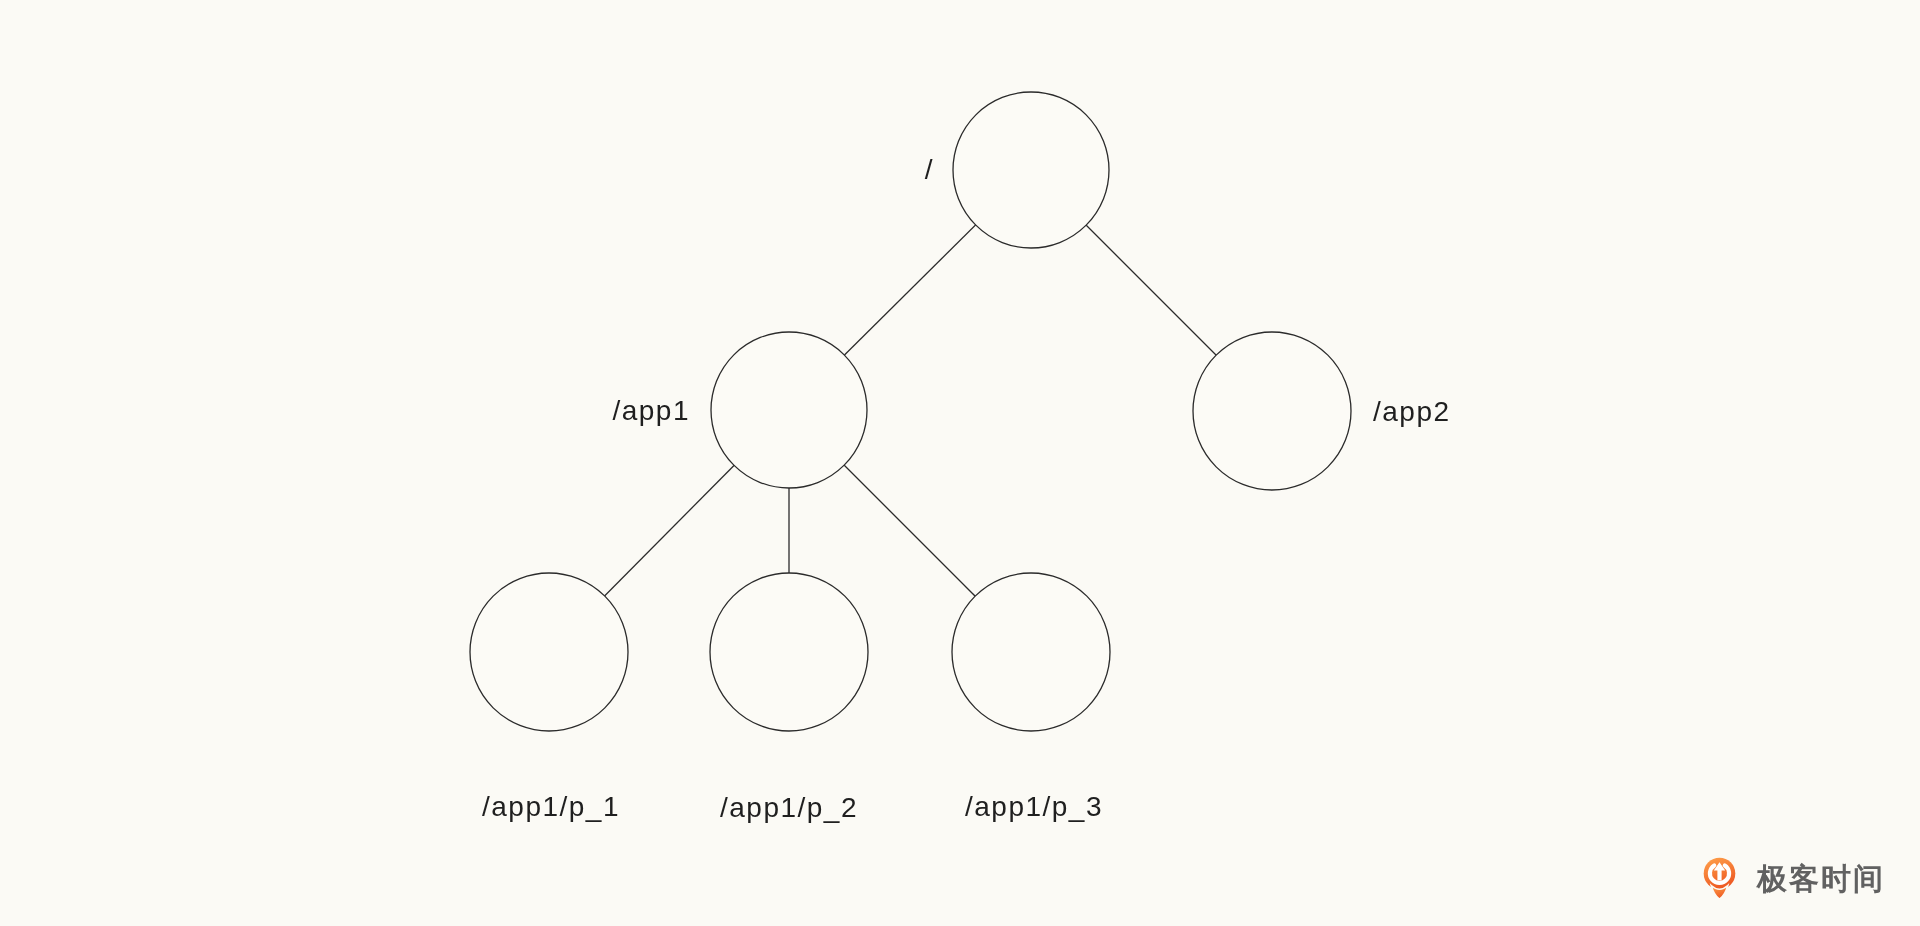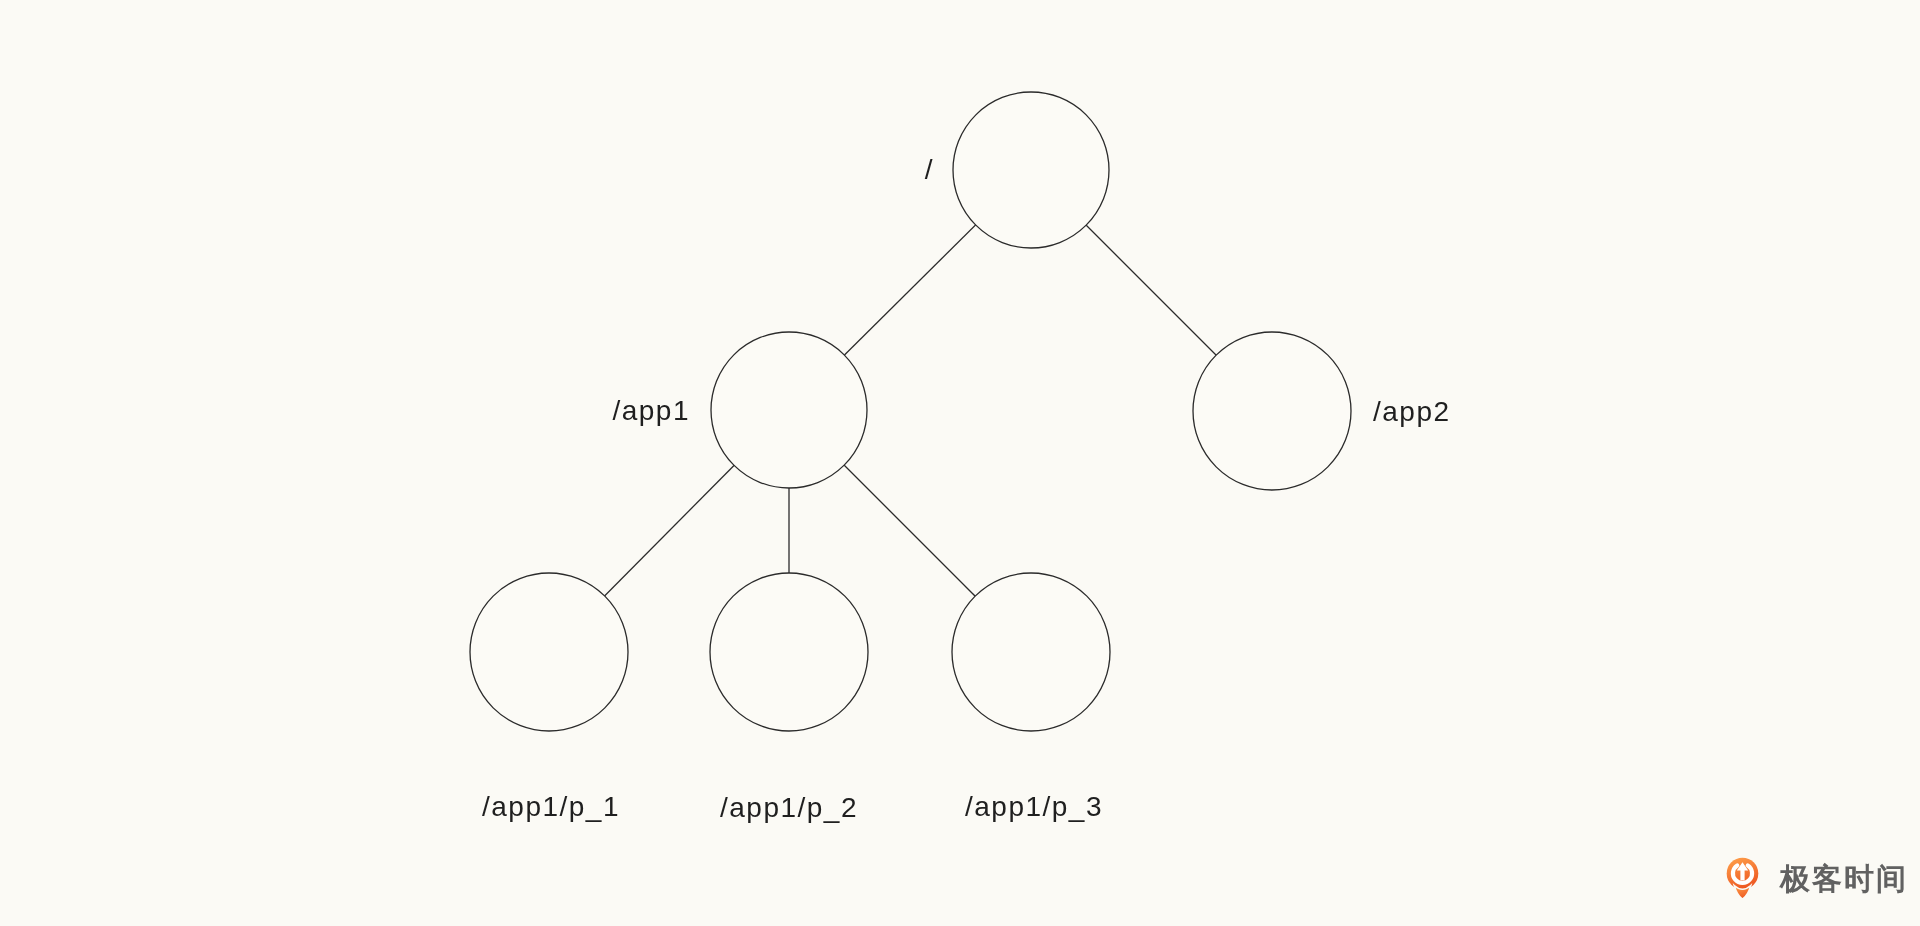--- a/index.html
+++ b/index.html
@@ -24,21 +24,21 @@
     height: 926px;
     display: block;
   }
   #tree-svg text {
     font-family: "Liberation Sans", sans-serif;
     font-size: 28px;
     letter-spacing: 1.5px;
   }
   .watermark {
     position: absolute;
-    right: 12px;
+    right: 35px;
     bottom: 26px;
     display: flex;
     align-items: center;
     gap: 20px;
     justify-content: flex-end;
   }
   .watermark .logo-icon {
     width: 35px;
     height: 43px;
     display: block;

